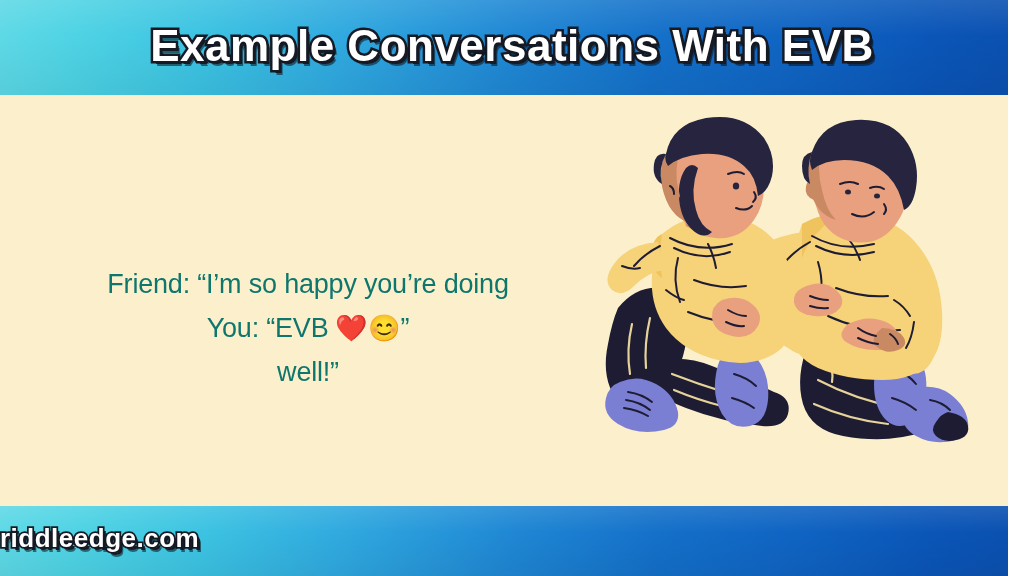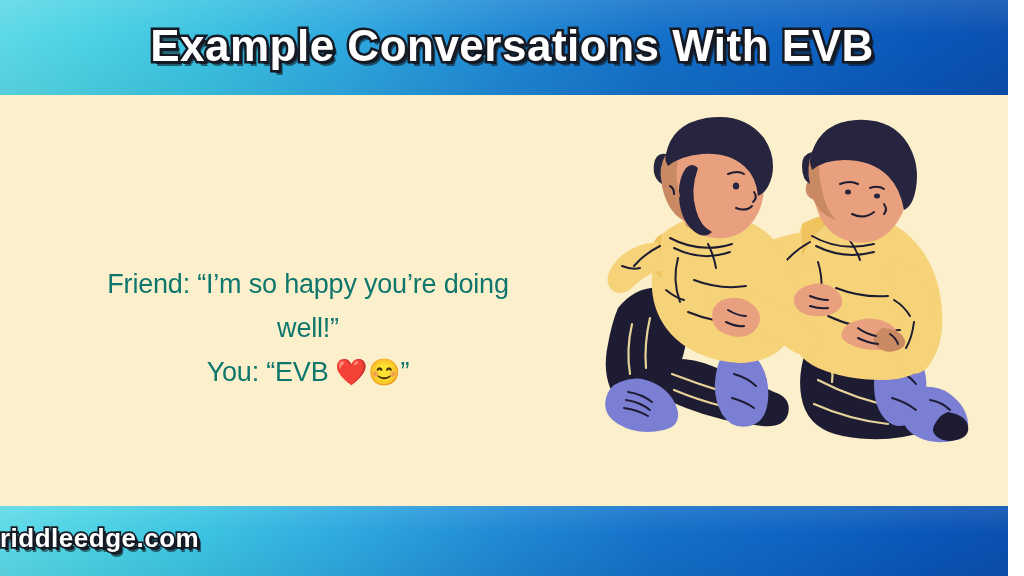--- a/index.html
+++ b/index.html
@@ -132,22 +132,22 @@
 <div class="canvas">
 
   <div class="band band-top"></div>
 
   <div class="title outlined">Example Conversations With EVB</div>
 
   <div class="panel"></div>
 
   <div class="quote-block">
     <span class="quote-line">Friend: “I’m so happy you’re doing</span>
+    <span class="quote-line"><span>You: “EVB </span><span class="emoji">❤️</span><span class="emoji">😊</span><span>”</span></span>
     <span class="quote-line">well!”</span>
-    <span class="quote-line"><span>You: “EVB </span><span class="emoji">❤️</span><span class="emoji">😊</span><span>”</span></span>
   </div>
 
   <div class="illustration">
     <svg viewBox="0 0 430 352" xmlns="http://www.w3.org/2000/svg">
       <defs>
         <style>
           .yel  { fill:#f6d278; }
           .yel2 { fill:#efc35d; }
           .nav  { fill:#1e1c33; }
           .hair { fill:#26243f; }

